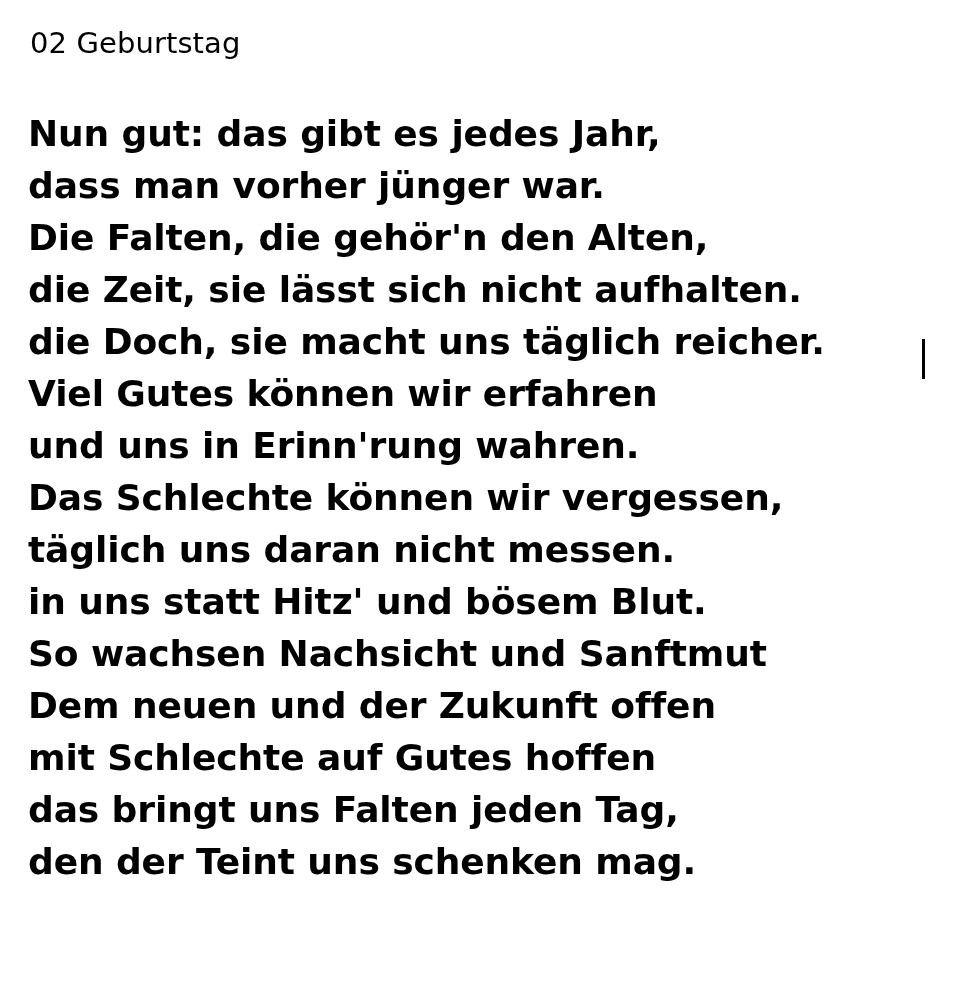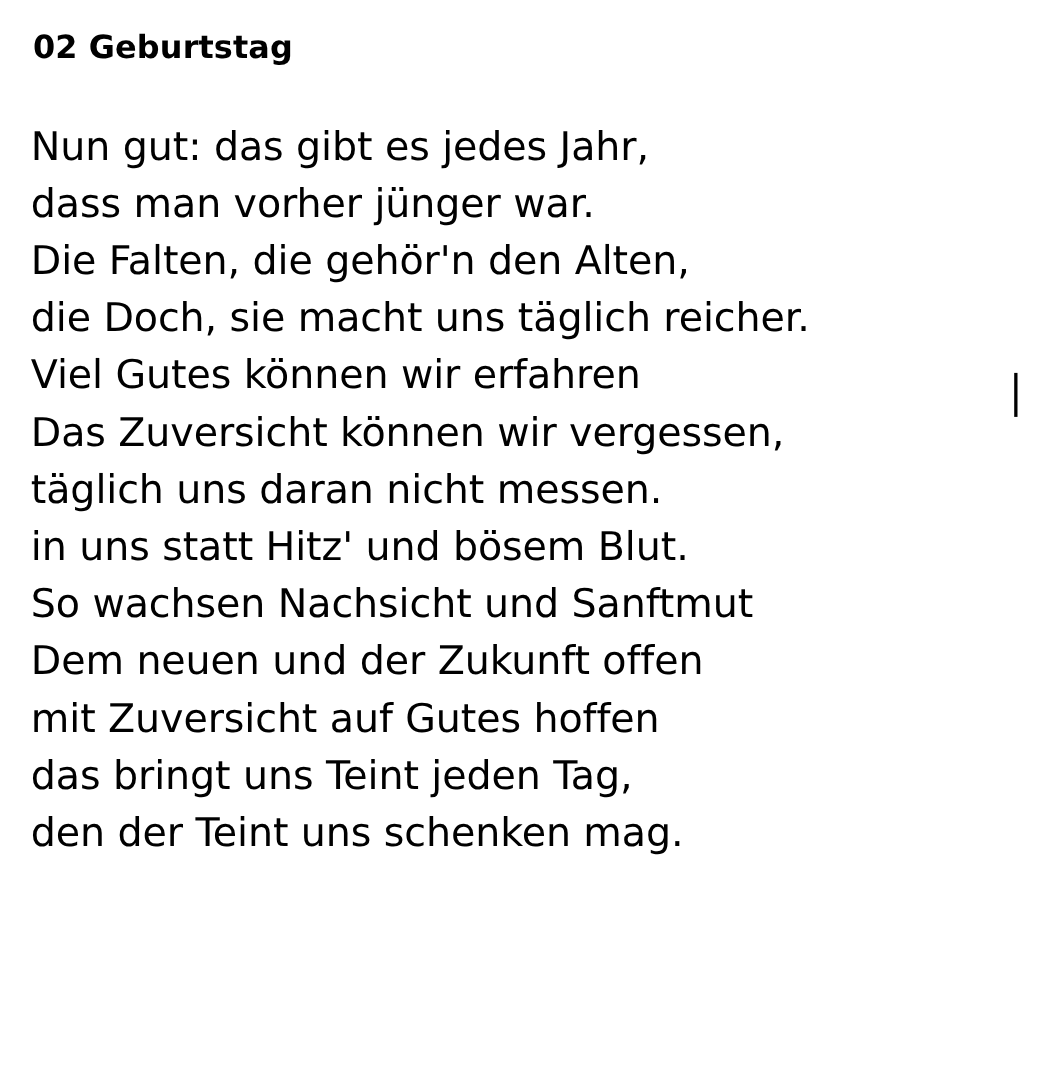--- a/index.html
+++ b/index.html
@@ -18,32 +18,32 @@
     position: relative;
     width: 964px;
     height: 982px;
     background: #ffffff;
     box-sizing: border-box;
     padding: 24px 0 0 28px;
   }
   .doc-title {
     font-size: 29px;
     line-height: 38px;
-    font-weight: 700;
+    font-weight: 400;
     letter-spacing: 0.1px;
     margin: 0 0 0 2px;
     white-space: pre;
   }
   .poem {
     margin-top: 46px;
   }
   .poem-line {
     font-size: 36px;
     line-height: 52px;
-    font-weight: 400;
+    font-weight: 700;
     letter-spacing: -0.1px;
     white-space: pre;
     position: relative;
   }
   .caret {
     position: absolute;
     top: 339px;
     left: 922px;
     width: 3px;
     height: 40px;
@@ -54,27 +54,29 @@
 <body>
 
 <div class="page">
 
   <div class="doc-title">02 Geburtstag</div>
 
   <div class="poem">
     <div class="poem-line">Nun gut: das gibt es jedes Jahr,</div>
     <div class="poem-line">dass man vorher jünger war.</div>
     <div class="poem-line">Die Falten, die gehör'n den Alten,</div>
+    <div class="poem-line">die Zeit, sie lässt sich nicht aufhalten.</div>
     <div class="poem-line">die Doch, sie macht uns täglich reicher.</div>
     <div class="poem-line">Viel Gutes können wir erfahren</div>
-    <div class="poem-line">Das Zuversicht können wir vergessen,</div>
+    <div class="poem-line">und uns in Erinn'rung wahren.</div>
+    <div class="poem-line">Das Schlechte können wir vergessen,</div>
     <div class="poem-line">täglich uns daran nicht messen.</div>
     <div class="poem-line">in uns statt Hitz' und bösem Blut.</div>
     <div class="poem-line">So wachsen Nachsicht und Sanftmut</div>
     <div class="poem-line">Dem neuen und der Zukunft offen</div>
-    <div class="poem-line">mit Zuversicht auf Gutes hoffen</div>
-    <div class="poem-line">das bringt uns Teint jeden Tag,</div>
+    <div class="poem-line">mit Schlechte auf Gutes hoffen</div>
+    <div class="poem-line">das bringt uns Falten jeden Tag,</div>
     <div class="poem-line">den der Teint uns schenken mag.</div>
   </div>
 
   <div class="caret"></div>
 
 </div>
 
 </body></html>

